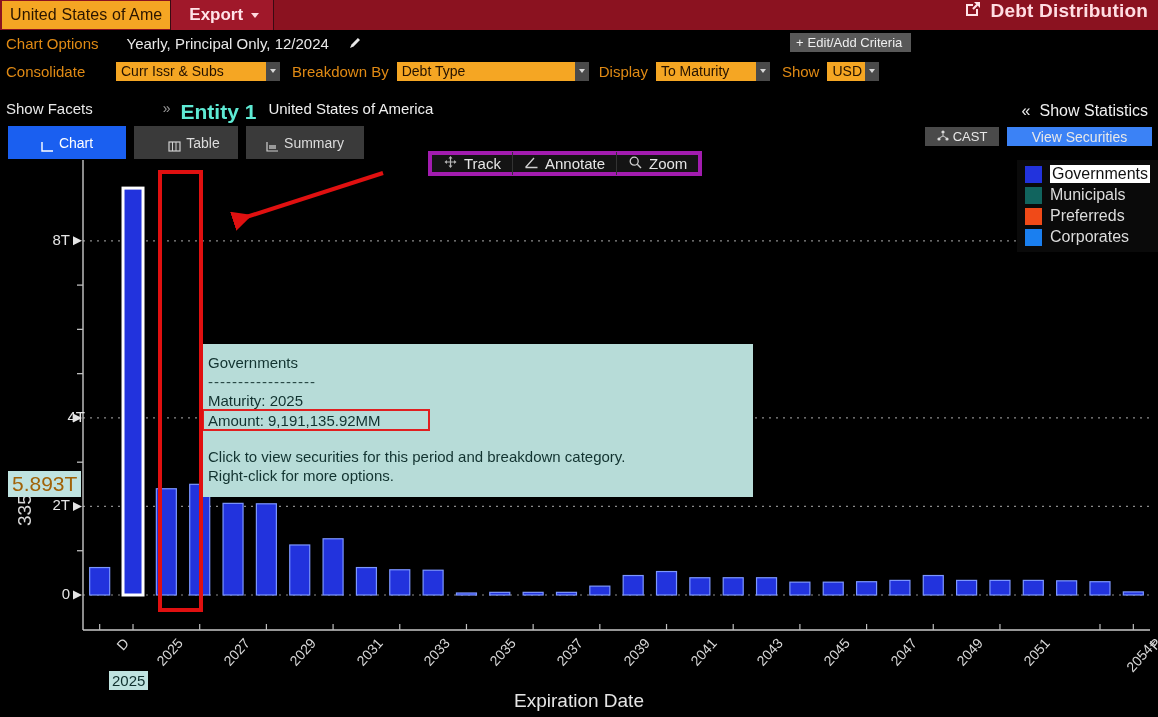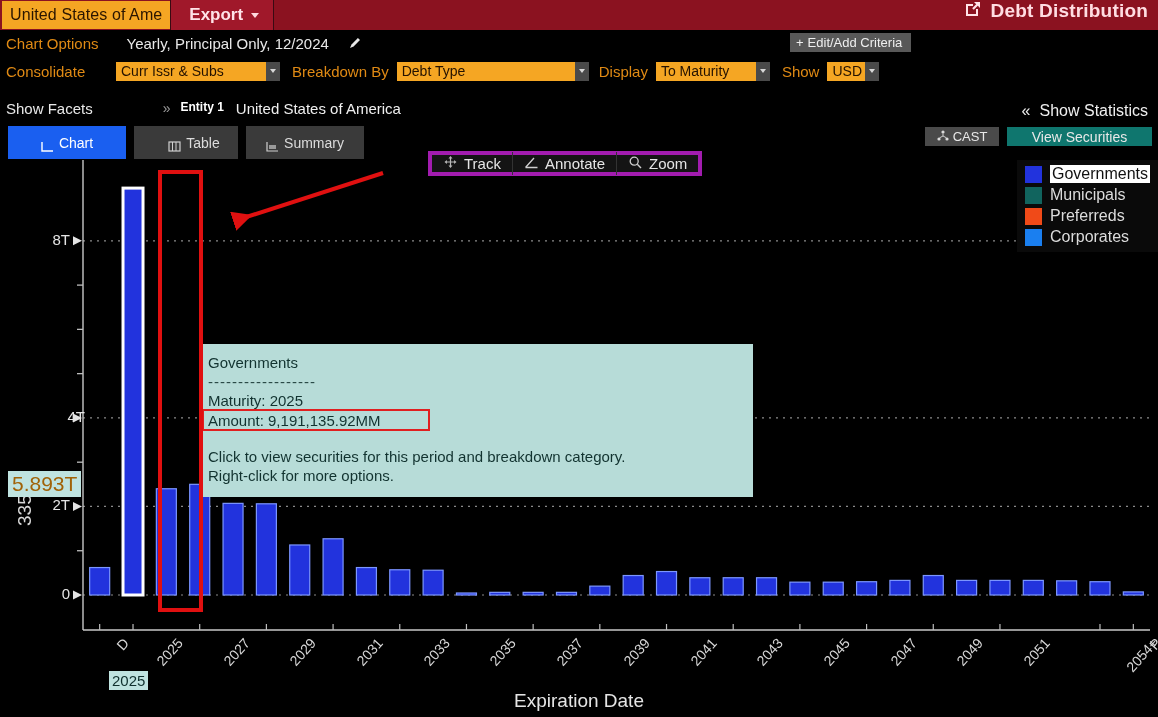--- a/index.html
+++ b/index.html
@@ -70,21 +70,21 @@
     display:flex; align-items:center; gap:4px; white-space:nowrap;
   }
   .plus-gl { color:#efefef; font-size:13px; }
 
   
   .facetrow {
     position:absolute; left:0; top:100px; width:1158px; height:26px;
     display:flex; align-items:flex-start;
   }
   .facetrow .chev { color:#9a9a9a; font-size:14px; }
-  .entity-lbl { color:#ffffff; font-size:12px; font-weight:bold; }
+  .entity-lbl { color:#5eead4; font-size:21px; font-weight:bold; }
   .entity-name { color:#efefef; font-size:15px; }
   .showstats {
     position:absolute; right:10px; top:102px;
     color:#efefef; font-size:16px; display:flex; align-items:center; gap:9px;
   }
 
   
   .tabrow { position:absolute; left:0; top:126px; width:1158px; height:22px; }
   .tab {
     position:absolute; top:0; height:33px; line-height:20px;
@@ -94,21 +94,21 @@
   .tab.active { background:#1a5ff0; color:#fff; }
   .tab-ic { display:inline-block; width:13px; height:11px; position:relative; }
 
   .cast-btn {
     position:absolute; top:127px; left:925px; width:74px; height:19px;
     background:#4a4a4a; color:#e8e8e8; font-size:13px;
     display:flex; align-items:center; justify-content:center; gap:4px;
   }
   .viewsec-btn {
     position:absolute; top:127px; left:1007px; width:145px; height:19px;
-    background:#0f766e; color:#e8e8e8; font-size:14px;
+    background:#3b82f6; color:#e8e8e8; font-size:14px;
     display:flex; align-items:center; justify-content:center;
   }
 
   
   .charttools {
     position:absolute; left:428px; top:151px; height:25px;
     display:flex; align-items:center;
     background:#141414; border:4px solid #a21caf;
   }
   .ct-item {

